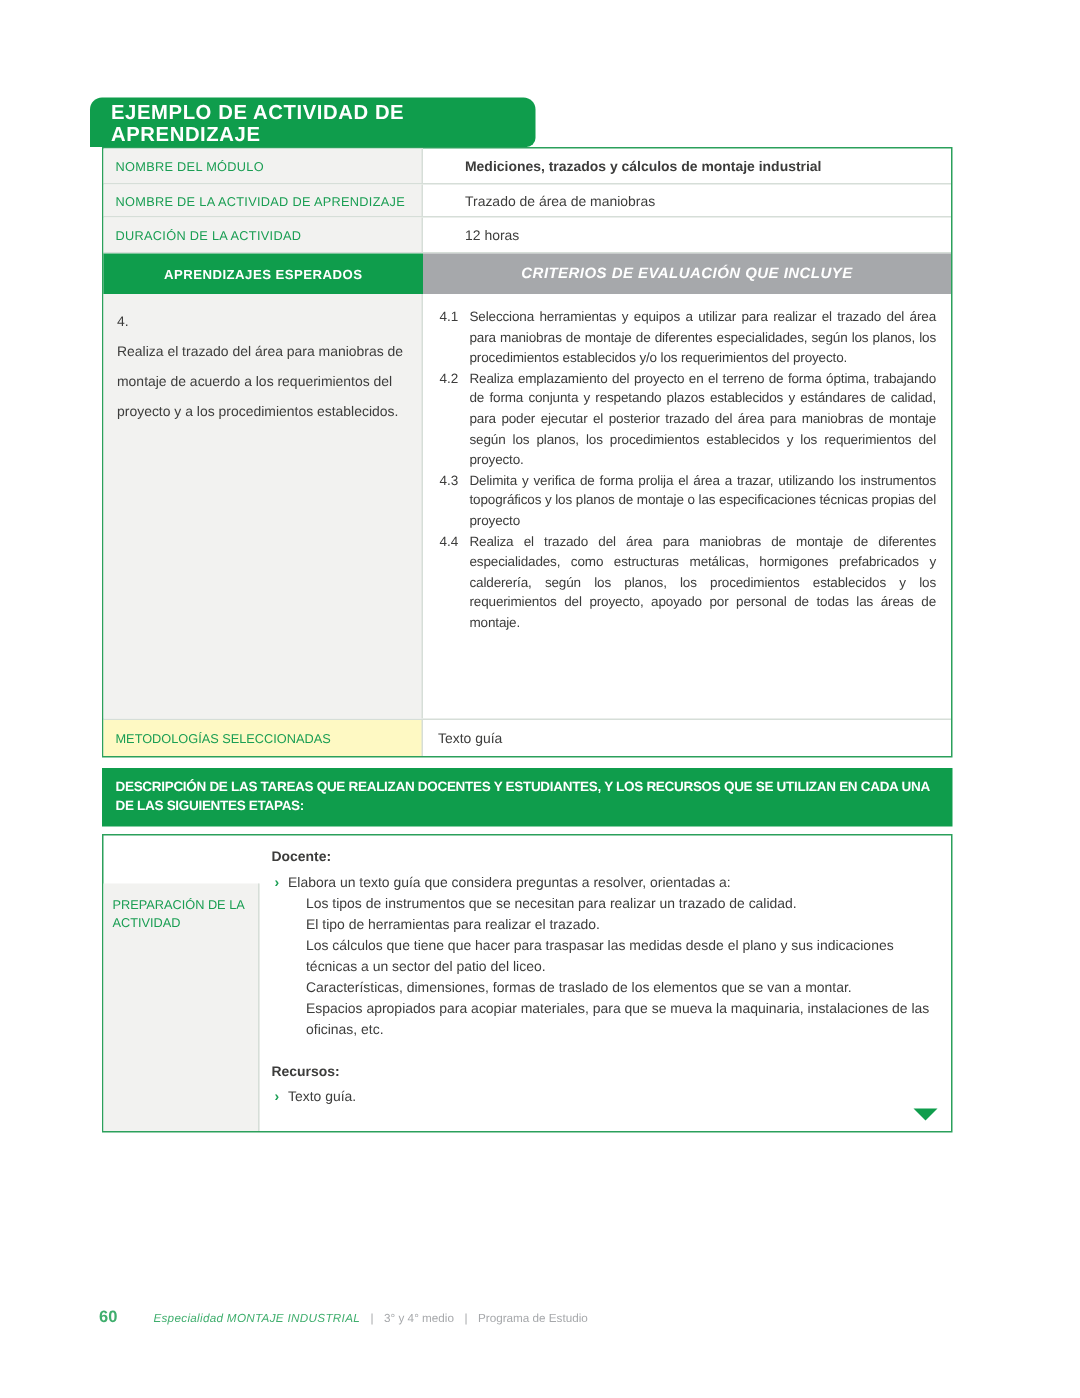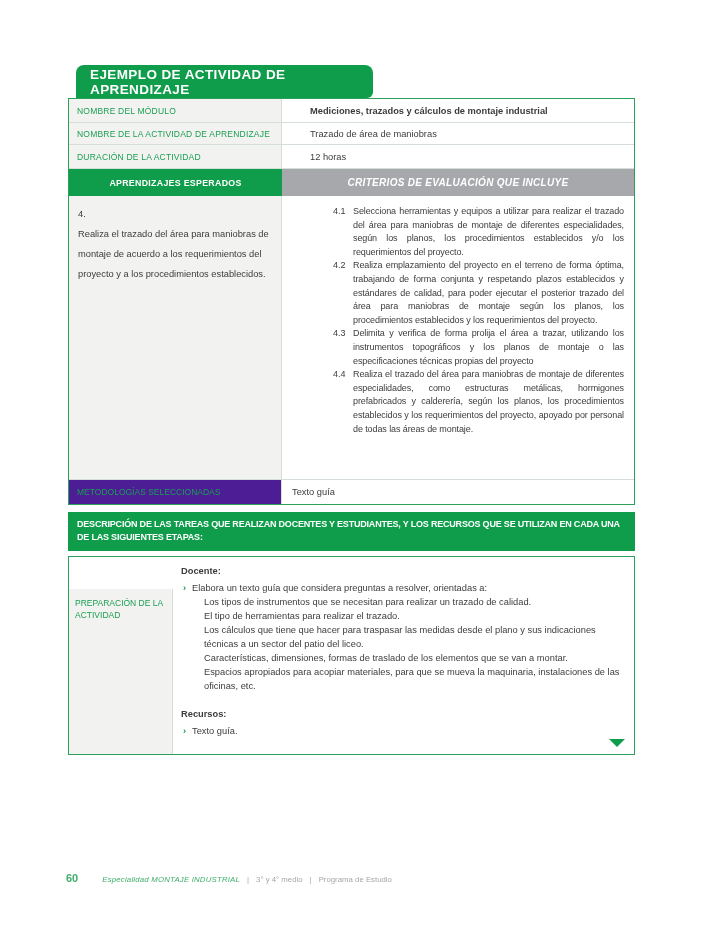--- a/index.html
+++ b/index.html
@@ -3,21 +3,21 @@
 <meta charset="utf-8">
 <style>
   * { margin:0; padding:0; box-sizing:border-box; }
   html,body { background:#ffffff; }
   .page {
     position:relative; width:720px; height:932px; background:#ffffff;
     font-family:"Liberation Sans", sans-serif; color:#3c3c3b; overflow:hidden;
   }
   
   .title-box {
-    position:absolute; left:76px; top:65px; width:297px; height:33px;
+    position:absolute; left:60px; top:65px; width:297px; height:33px;
     background:#0f9d4c; color:#ffffff; font-weight:bold; font-size:13.5px;
     letter-spacing:0.4px; display:flex; align-items:center; padding-left:14px;
     border-radius:8px 8px 6px 0;
   }
   
   .main-table {
     position:absolute; left:68px; top:98px; width:567px; height:407px;
     border:1.5px solid #2ba05b; display:flex; flex-direction:column; background:#fff;
   }
   .info-row { display:flex; border-bottom:1px solid #d6ded8; }
@@ -36,27 +36,27 @@
   }
   .hdr-right {
     flex:1; background:#a6a8ab; color:#fff; font-weight:bold; font-size:10px;
     letter-spacing:0.3px; display:flex; align-items:center; justify-content:center;font-style:italic;
   }
   .crit-row { display:flex; height:284px; border-bottom:1px solid #d6ded8; }
   .crit-left {
     width:213px; background:#f2f2f0; border-right:1px solid #d6ded8;
     padding:8px 9px; font-size:9.3px; line-height:20px;
   }
-  .crit-right { flex:1; padding:9px 10px 0 11px;margin-left:40px; }
+  .crit-right { flex:1; padding:9px 10px 0 11px; }
   .crit-item { display:flex; font-size:9px; line-height:13.6px; }
   .crit-item .num { width:20px; flex:none; }
   .crit-item .txt { flex:1; text-align:justify; letter-spacing:-0.1px; }
   .metod-row { display:flex; flex:1; }
   .metod-row .lbl {
-    width:213px; background:#4c1d95; color:#1a9e53; font-size:8.5px;
+    width:213px; background:#fef9c3; color:#1a9e53; font-size:8.5px;
     display:flex; align-items:center; padding:0 8px; border-right:1px solid #d6ded8;
   }
   .metod-row .val { flex:1; font-size:9.3px; display:flex; align-items:center; padding:0 10px; }
   
   .desc-banner {
     position:absolute; left:68px; top:512px; width:567px; height:39px;
     background:#0f9d4c; color:#ffffff; font-weight:bold; font-size:9px;
     letter-spacing:-0.2px; line-height:13px; padding:6px 12px 0 9px;
   }
   

